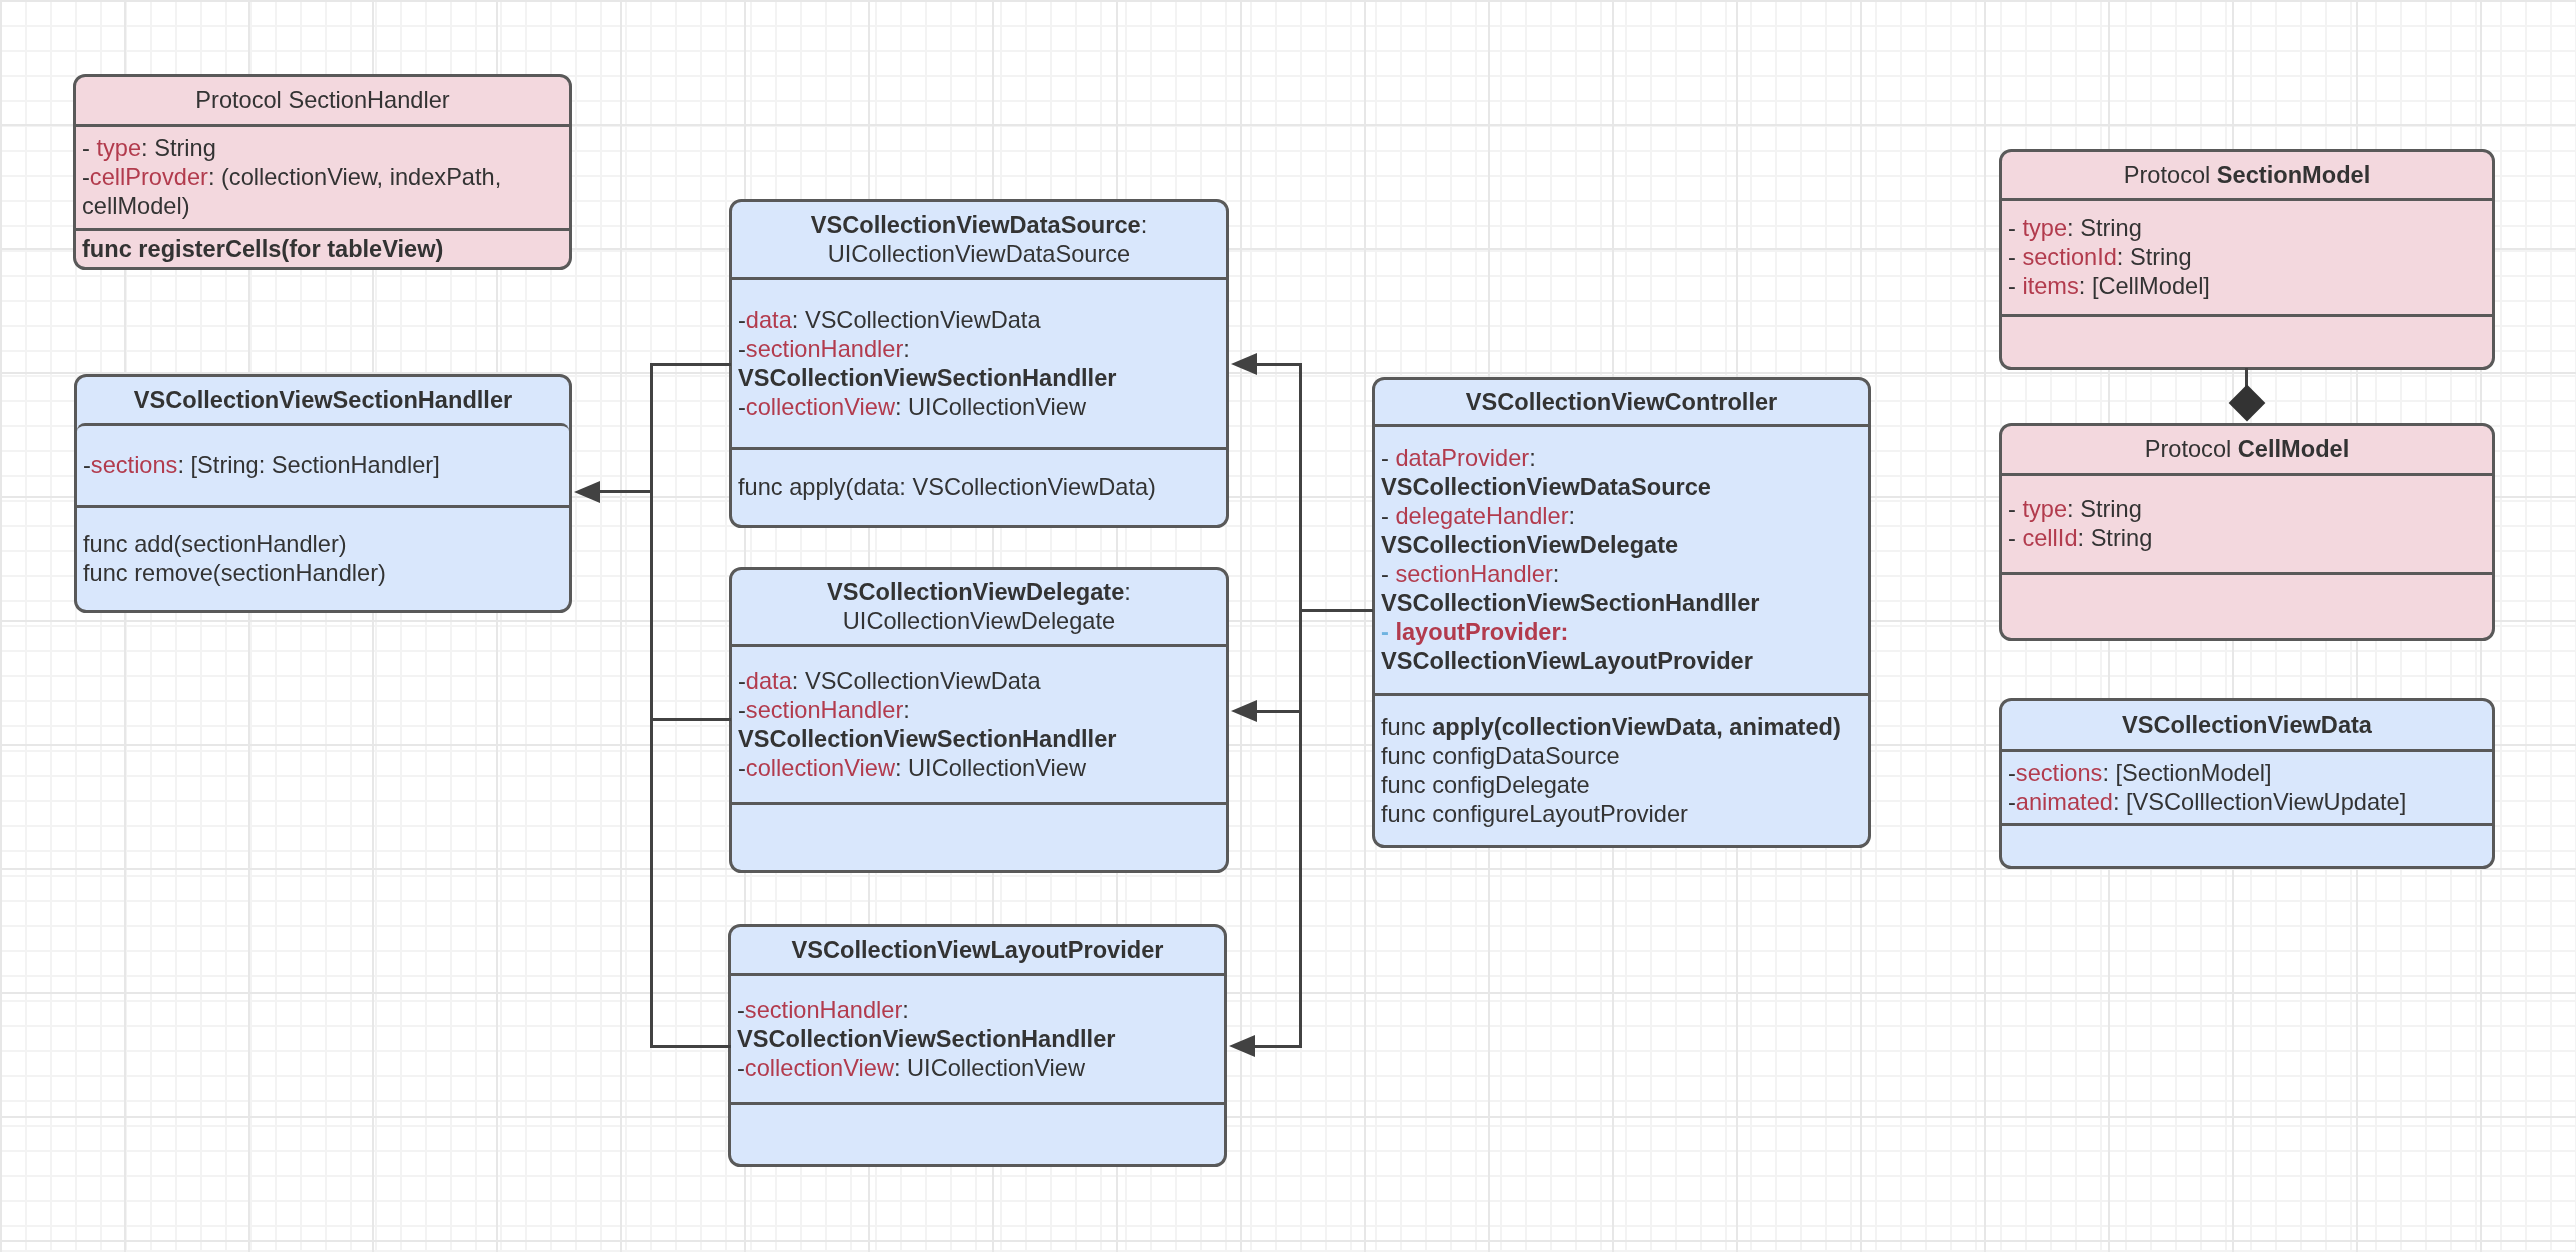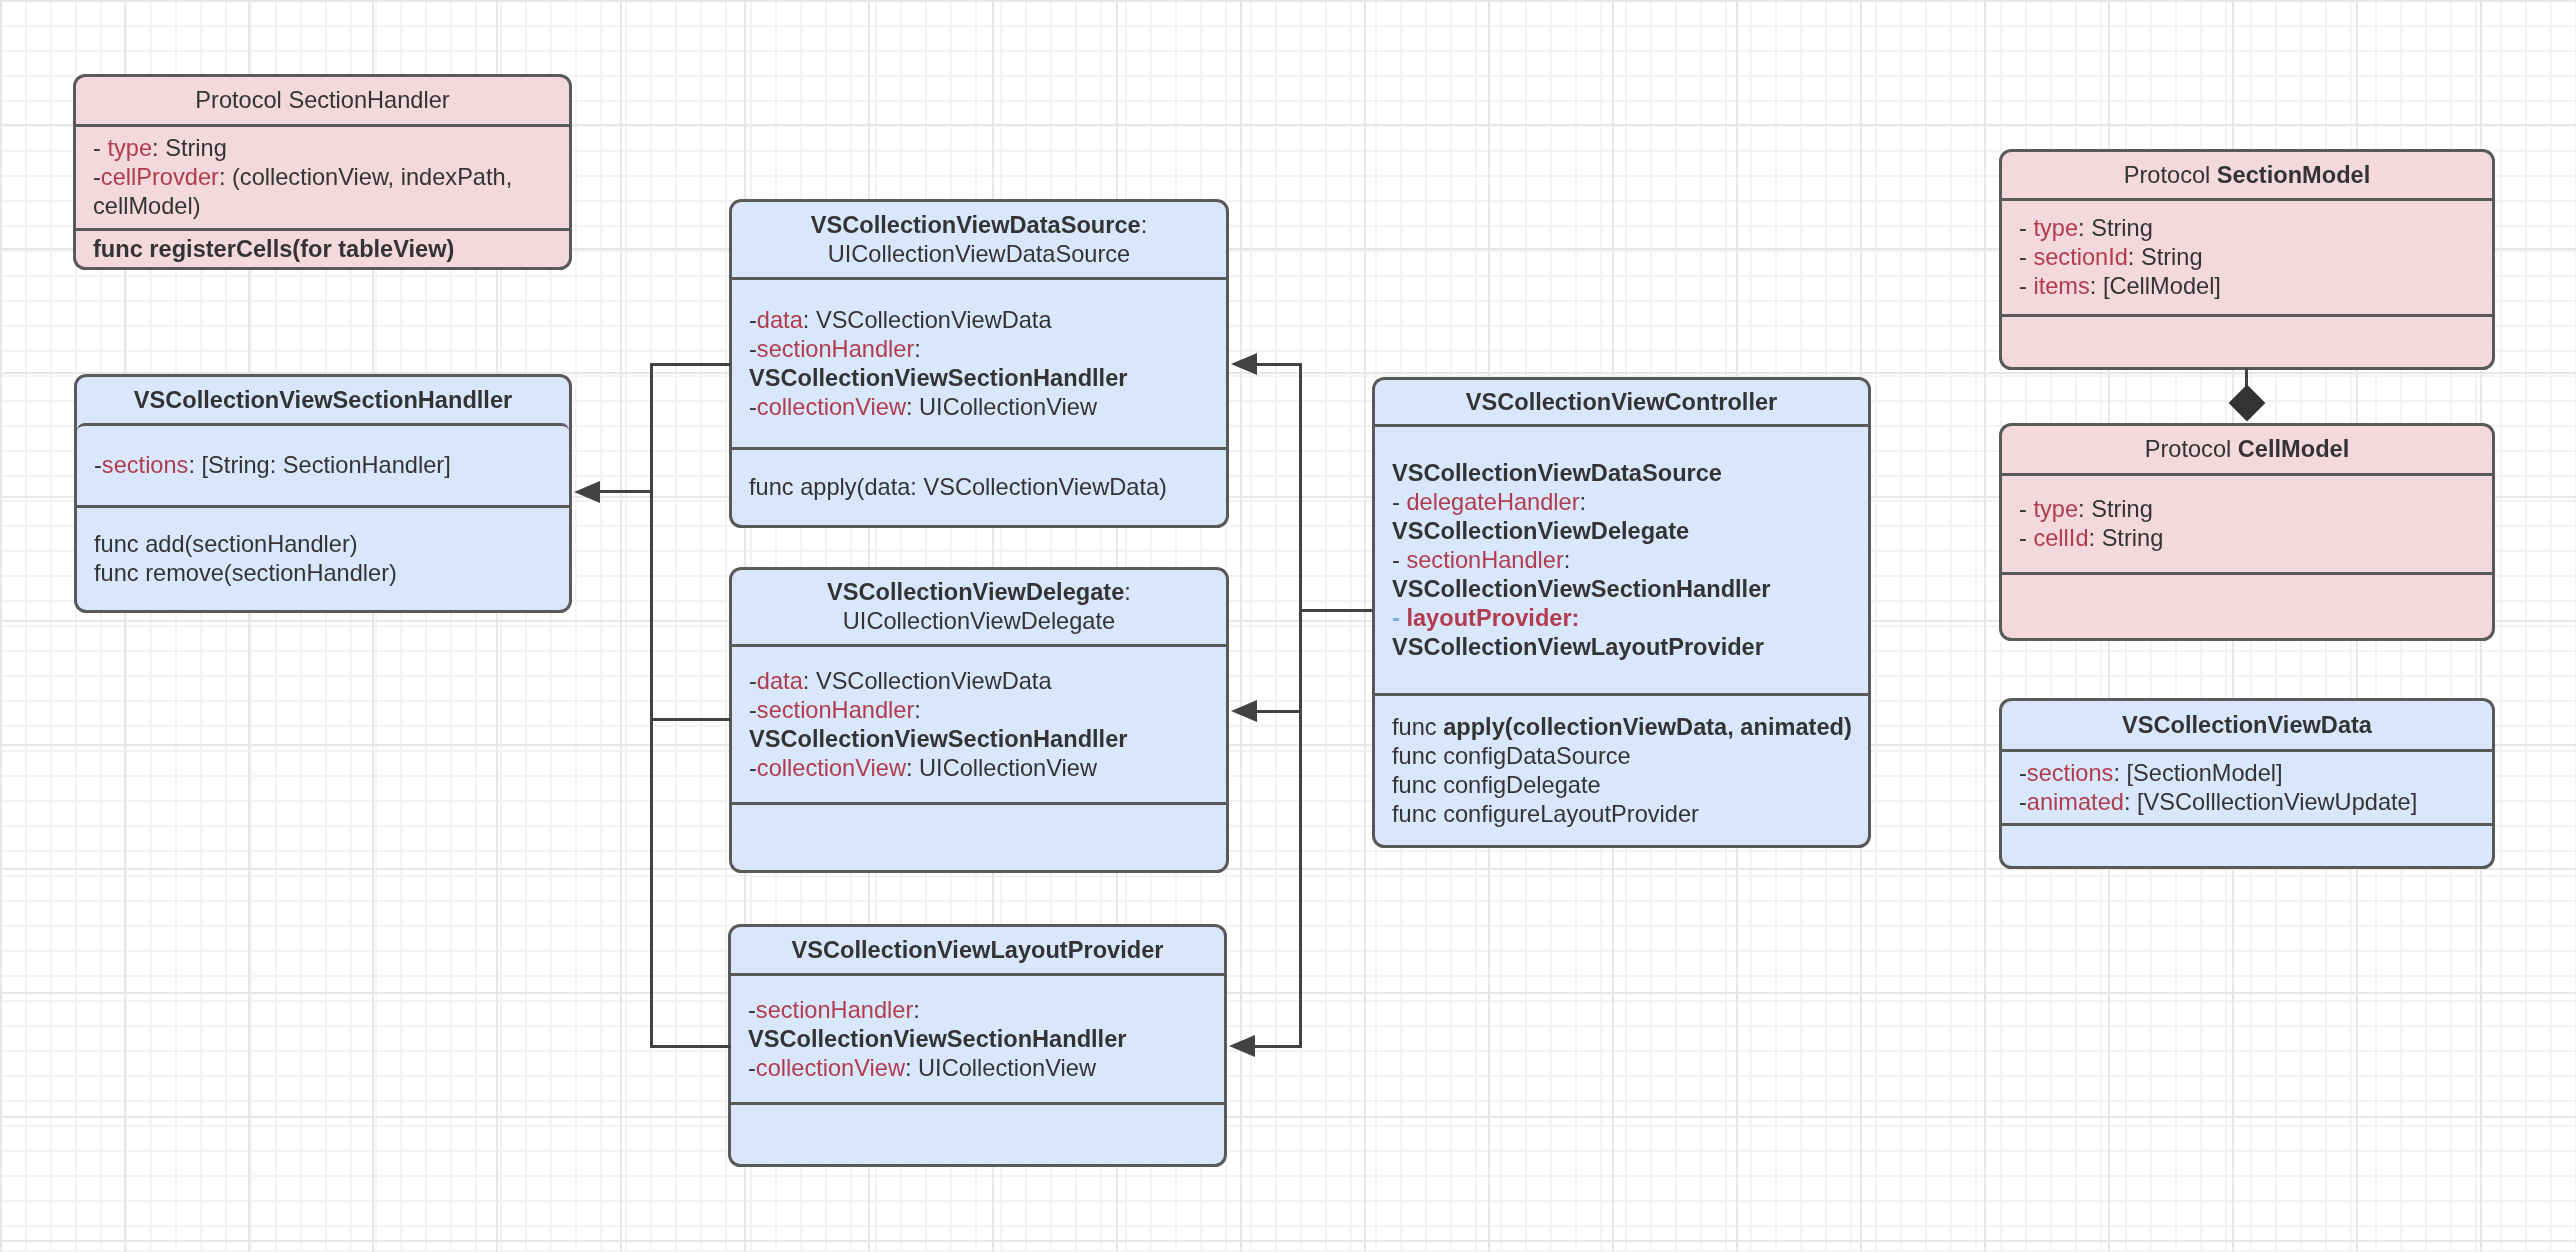--- a/index.html
+++ b/index.html
@@ -36,21 +36,21 @@
     position:absolute;
     border: 3.5px solid var(--box-border);
     border-radius: 12.3px;
     display:flex; flex-direction:column;
     font-size:23.6px; line-height:29px;
   }
   .uml-box.blue { background: var(--blue-fill); }
   .uml-box.pink { background: var(--pink-fill); }
   .comp {
     display:flex; flex-direction:column; justify-content:center;
-    padding: 0 17px; overflow:visible;
+    padding: 0 6px; overflow:visible;
   }
   .comp + .comp { border-top: 3.5px solid var(--box-border); }
   .comp.title { align-items:center; text-align:center; }
   .comp .line { white-space:nowrap; }
   .seg-p { color: var(--text); }
   .seg-b { color: var(--text); font-weight:bold; }
   .seg-r { color: var(--attr-red); }
   .seg-br { color: var(--attr-red); font-weight:bold; }
   .seg-bl { color: var(--dash-blue); font-weight:bold; }
   .edge { position:absolute; background: var(--edge); }
@@ -138,20 +138,21 @@
         <div class="line"><span class="seg-p">-</span><span class="seg-r">collectionView</span><span class="seg-p">: UICollectionView</span></div>
       </div>
     <div class="comp methods" style="flex:1;"></div>
   </div>
 
   <div class="uml-box blue" style="left:1372px; top:377px; width:499px; height:471px;">
     <div class="comp title" style="height:44px;">
         <div class="line"><span class="seg-b">VSCollectionViewController</span></div>
       </div>
     <div class="comp attrs" style="height:269px;">
+        <div class="line"><span class="seg-p">- </span><span class="seg-r">dataProvider</span><span class="seg-p">:</span></div>
         <div class="line"><span class="seg-b">VSCollectionViewDataSource</span></div>
         <div class="line"><span class="seg-p">- </span><span class="seg-r">delegateHandler</span><span class="seg-p">:</span></div>
         <div class="line"><span class="seg-b">VSCollectionViewDelegate</span></div>
         <div class="line"><span class="seg-p">- </span><span class="seg-r">sectionHandler</span><span class="seg-p">:</span></div>
         <div class="line"><span class="seg-b">VSCollectionViewSectionHandller</span></div>
         <div class="line"><span class="seg-bl">- </span><span class="seg-br">layoutProvider:</span></div>
         <div class="line"><span class="seg-b">VSCollectionViewLayoutProvider</span></div>
       </div>
     <div class="comp methods" style="flex:1;">
         <div class="line"><span class="seg-p">func </span><span class="seg-b">apply(collectionViewData, animated)</span></div>

